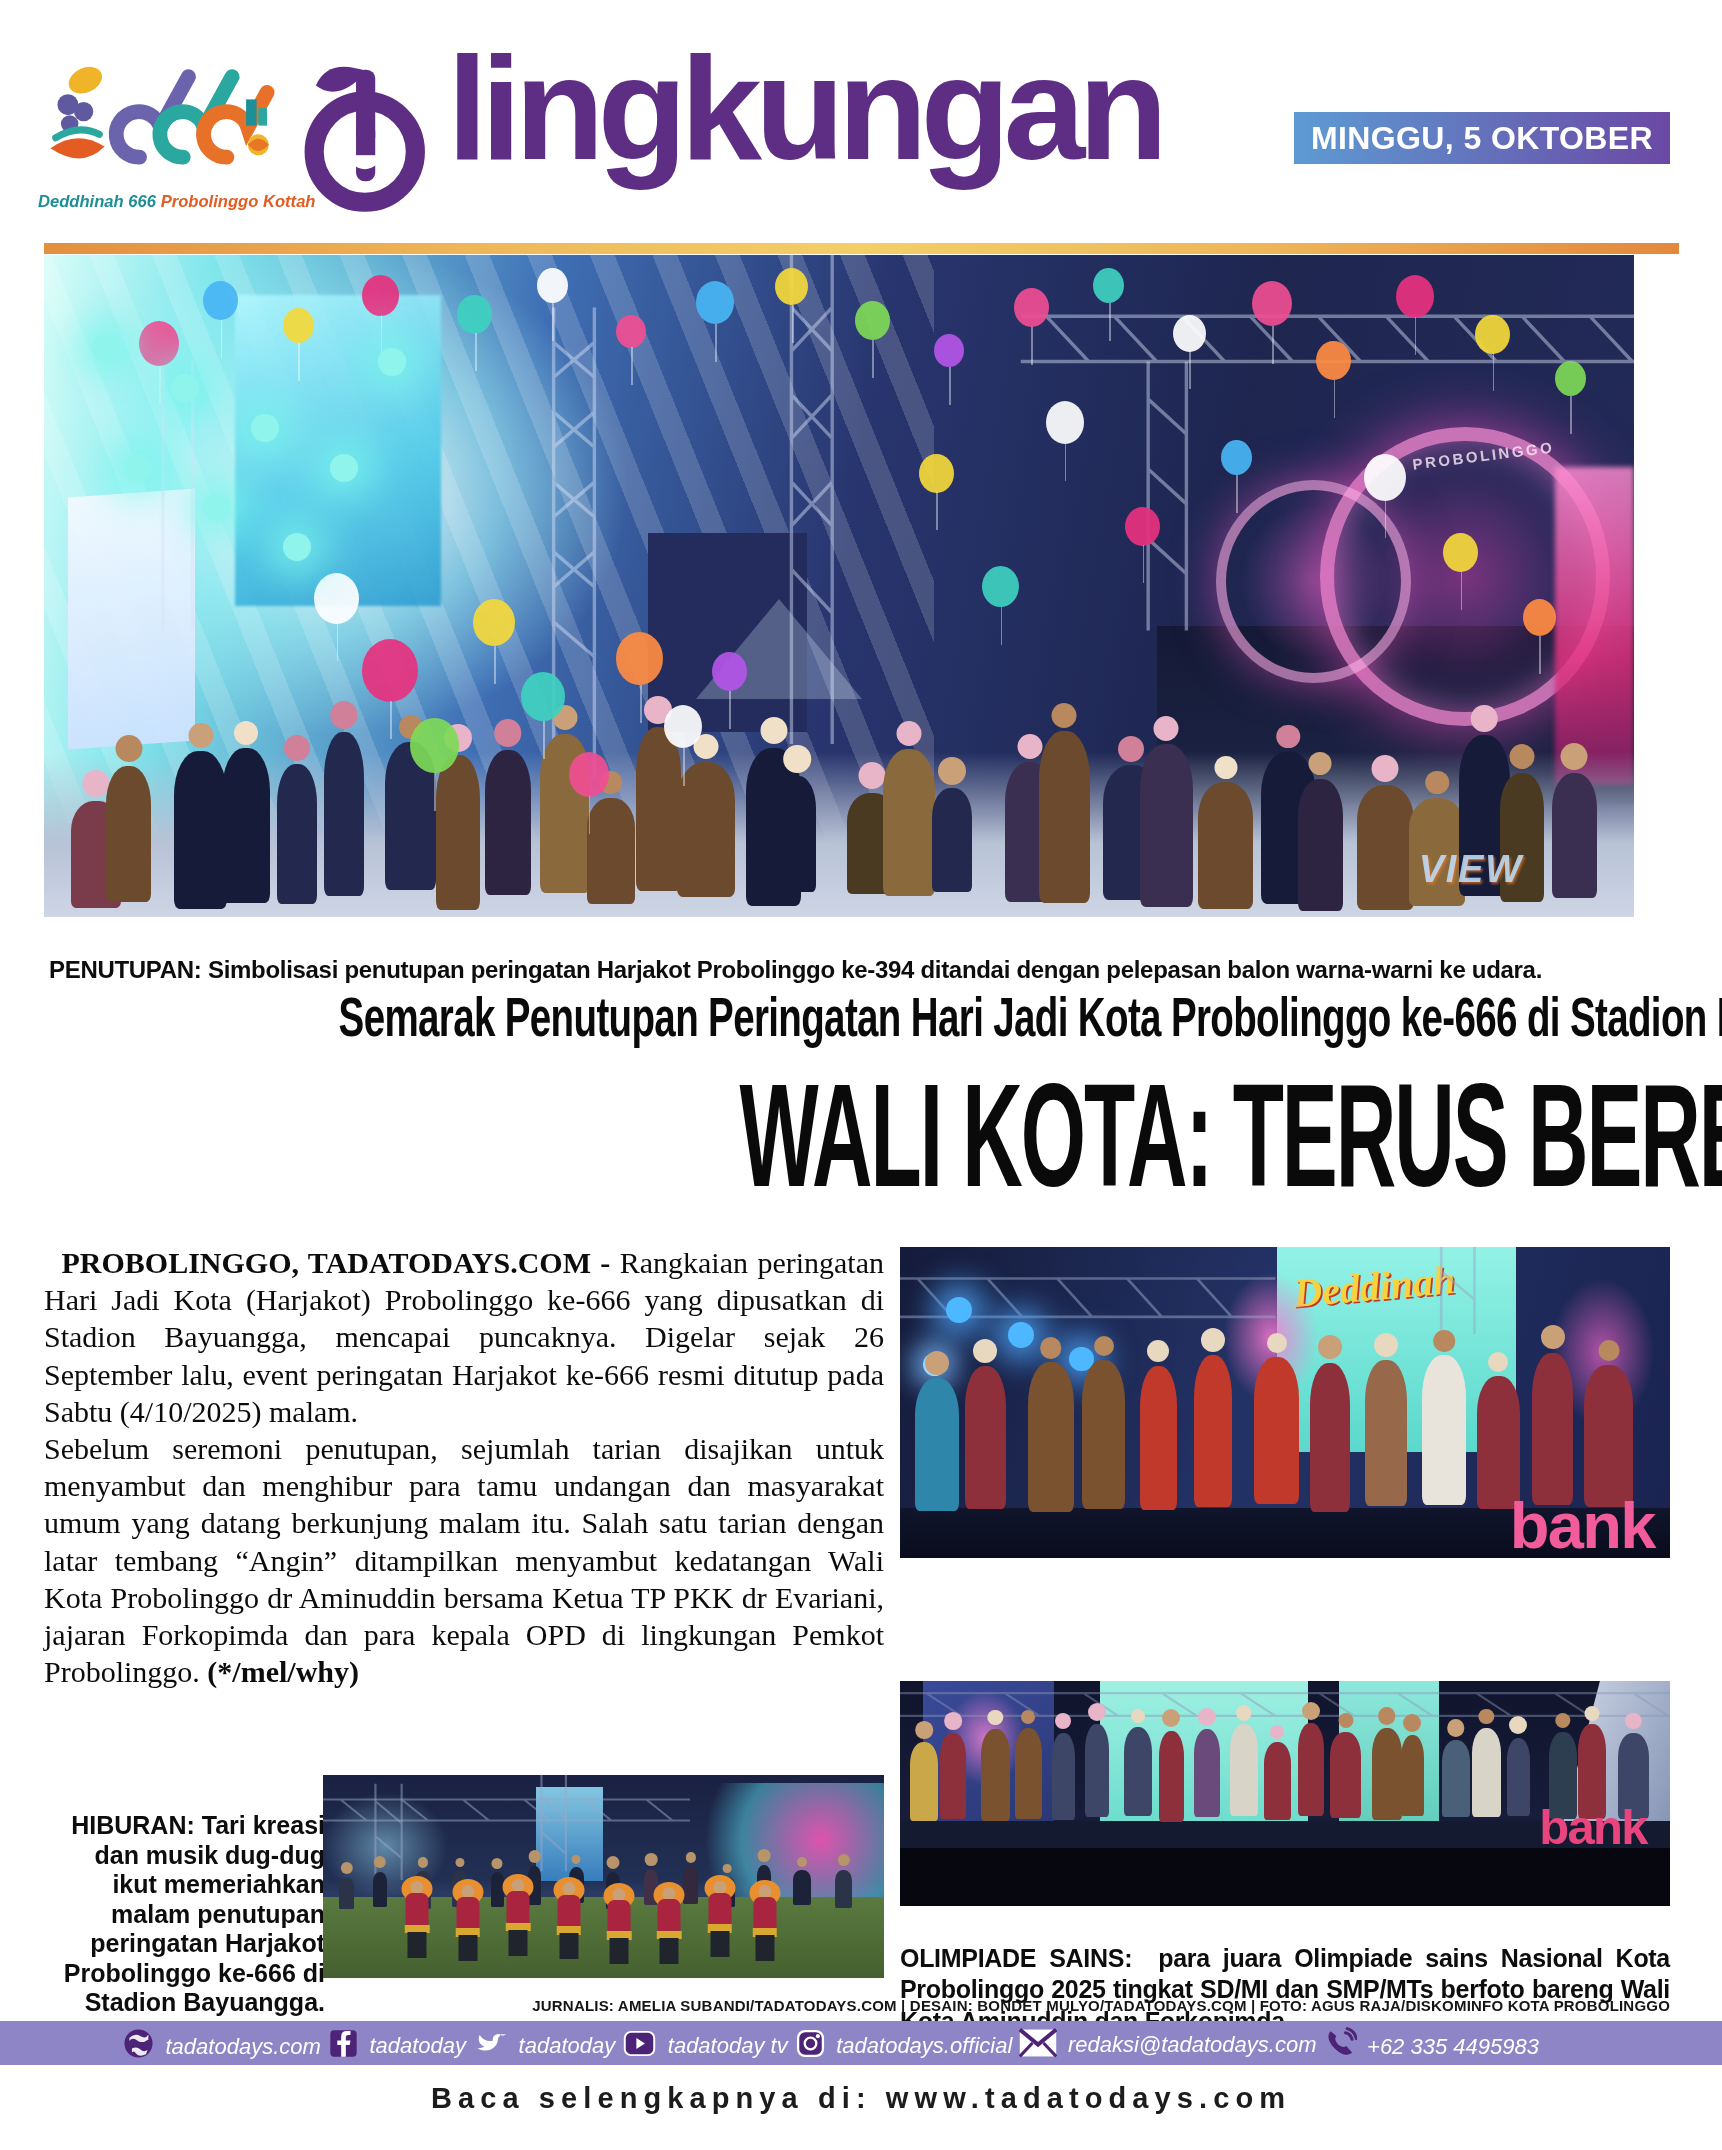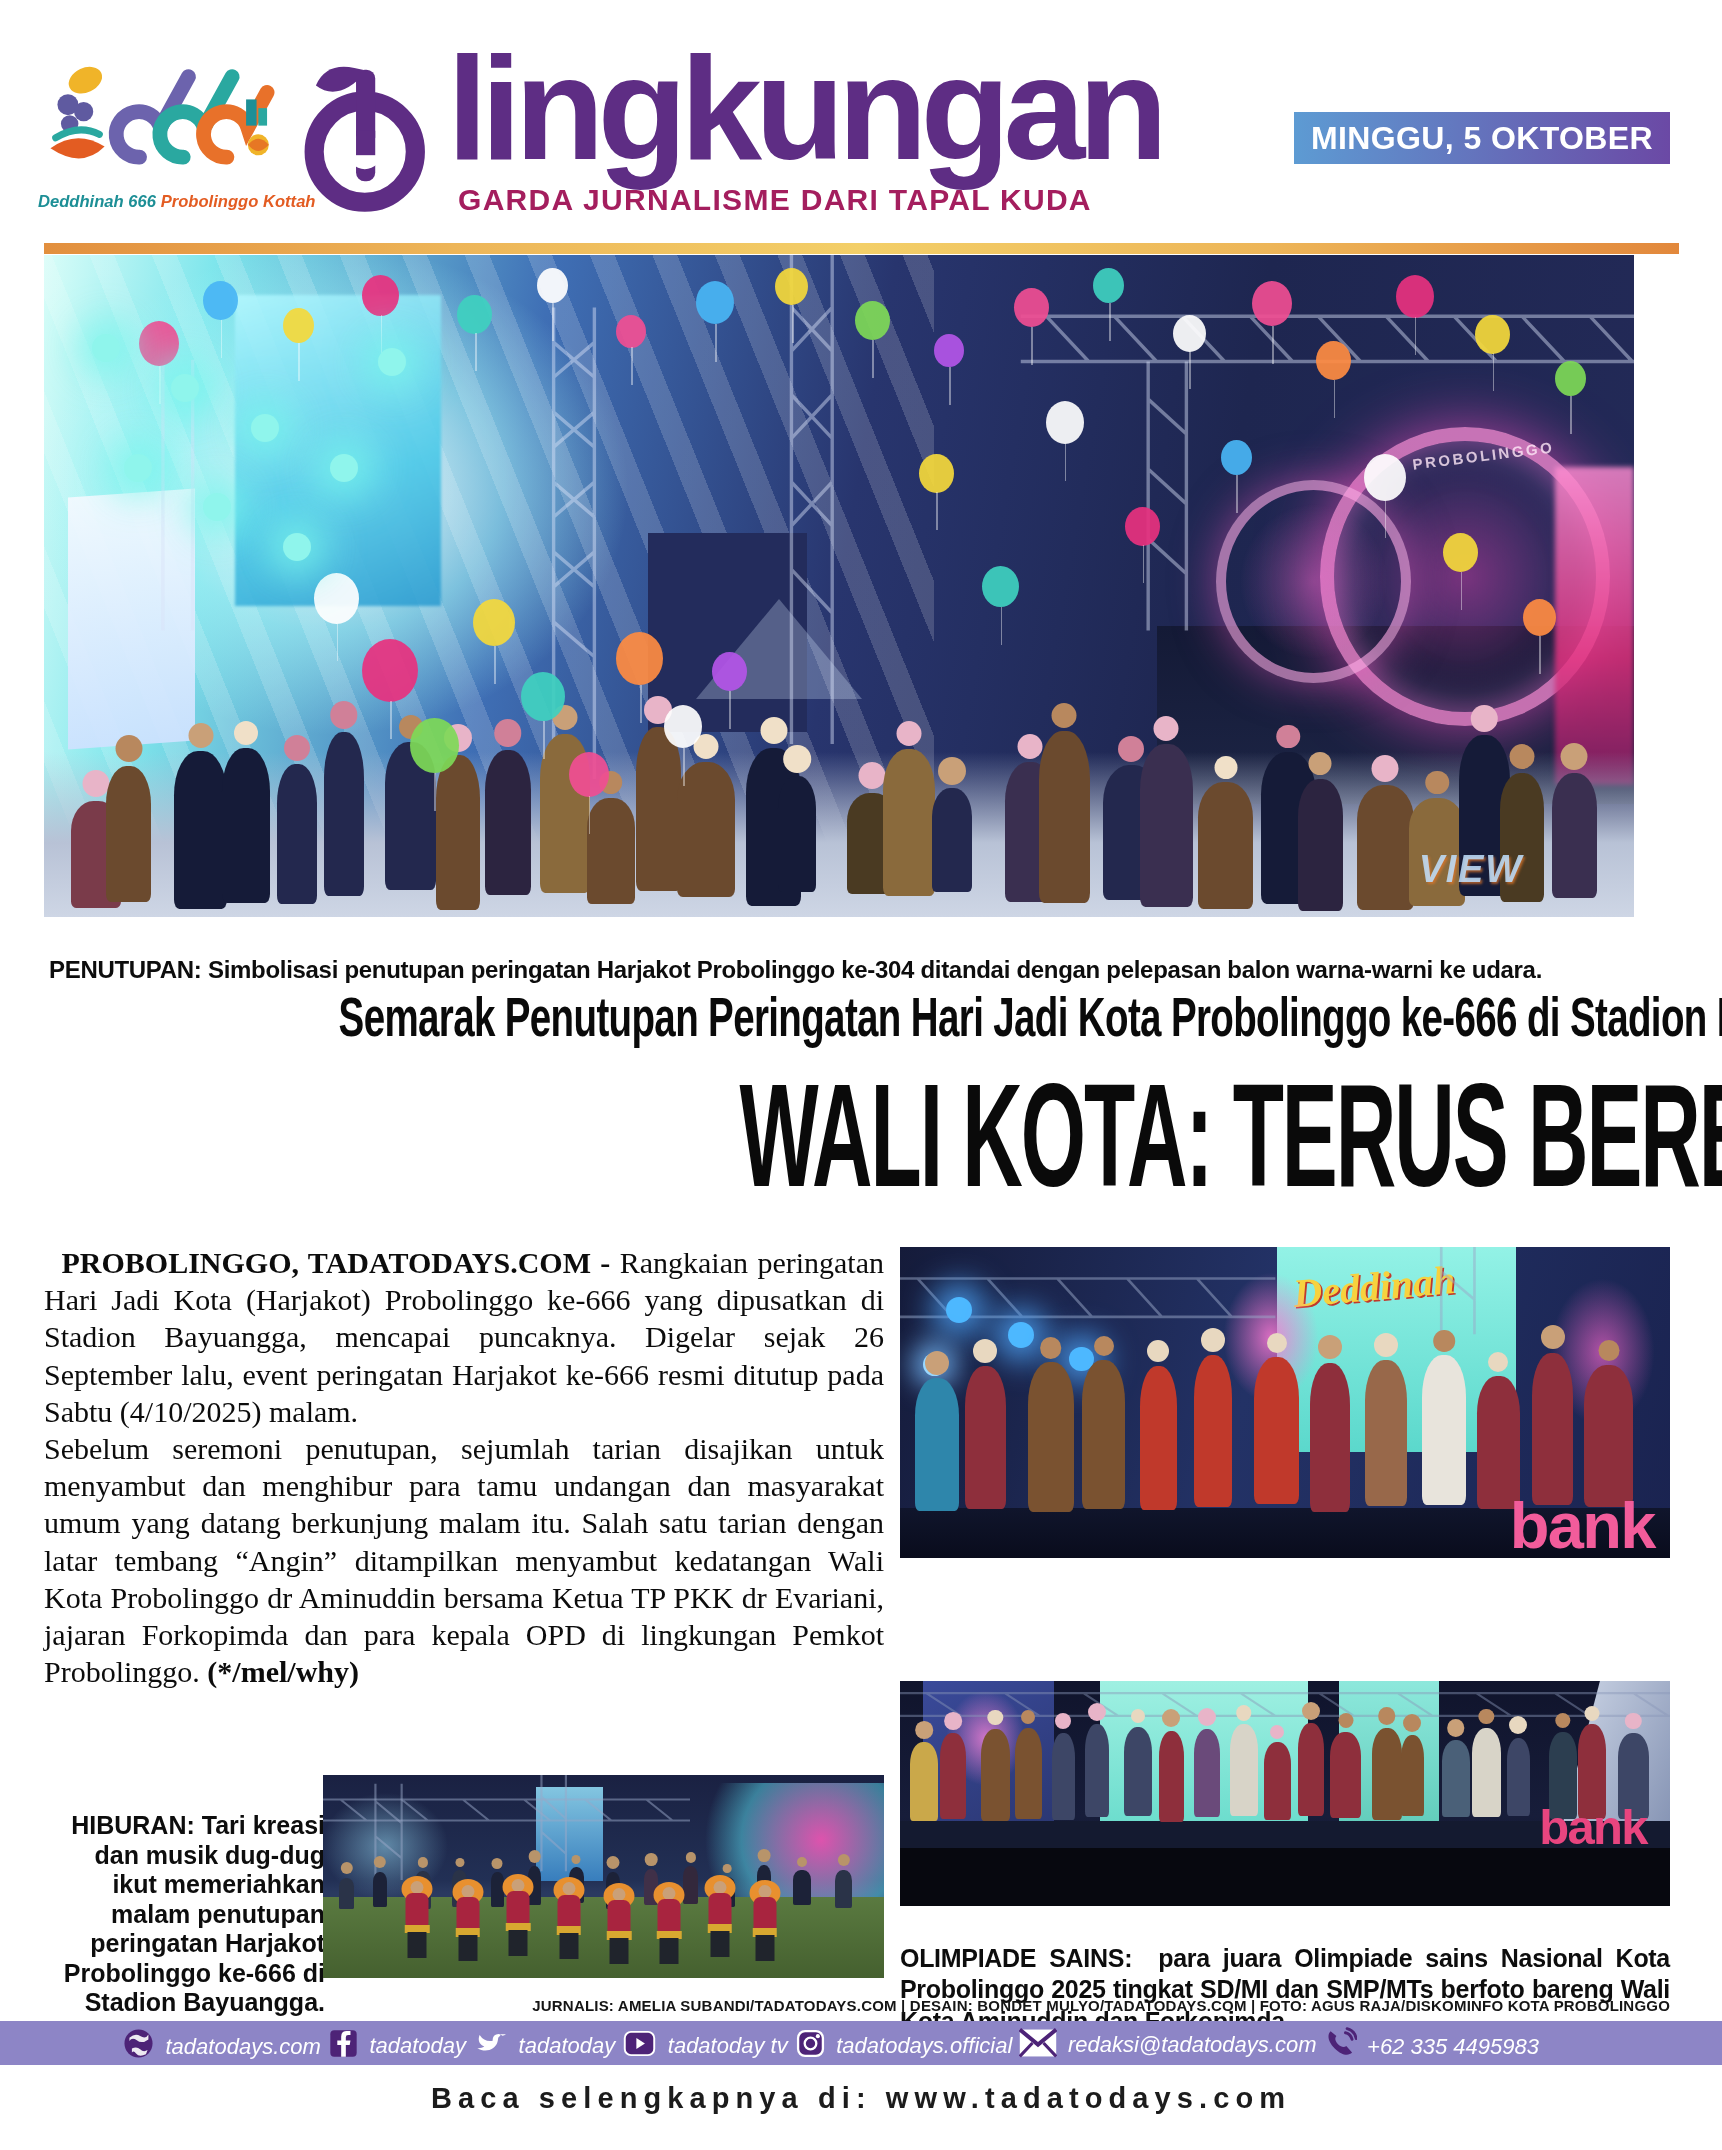--- a/index.html
+++ b/index.html
@@ -168,21 +168,20 @@
   <div class="brand-icon">
     <svg width="157" height="175" viewBox="0 0 180 200">
       <circle cx="88" cy="122" r="58" fill="none" stroke="#5e2d84" stroke-width="22"></circle>
       <rect x="78" y="28" width="22" height="128" rx="10" fill="#5e2d84"></rect>
       <path d="M90,30 q-44,-16 -58,16 q26,20 58,-16 z" fill="#5e2d84"></path>
       <circle cx="88" cy="122" r="20" fill="#ffffff"></circle>
       <rect x="78" y="98" width="22" height="28" fill="#5e2d84"></rect>
     </svg>
   </div>
   <div class="brand-text">lingkungan</div>
-  <div class="tagline">GARDA JURNALISME DARI TAPAL KUDA</div>
   <div class="date-badge">MINGGU, 5 OKTOBER 2025</div>
 
   <div class="orange-bar"></div>
 
   <div class="photo main-photo" id="mainPhoto">
     <div class="mp-glow"></div>
     <div class="mp-beams"></div>
     <div class="mp-screen1"></div>
     <div class="mp-screen2"></div>
     <div class="mp-screen3"></div>
@@ -336,21 +335,21 @@
   <div class="glow" style="left: 3%; top: 12%; width: 28px; height: 28px; background: rgb(143, 245, 236); box-shadow: rgba(120, 245, 235, 0.8) 0px 0px 37px 15.7px;"></div>
       <div class="glow" style="left: 8%; top: 18%; width: 28px; height: 28px; background: rgb(143, 245, 236); box-shadow: rgba(120, 245, 235, 0.8) 0px 0px 37px 15.7px;"></div>
       <div class="glow" style="left: 13%; top: 24%; width: 28px; height: 28px; background: rgb(143, 245, 236); box-shadow: rgba(120, 245, 235, 0.8) 0px 0px 37px 15.7px;"></div>
       <div class="glow" style="left: 18%; top: 30%; width: 28px; height: 28px; background: rgb(143, 245, 236); box-shadow: rgba(120, 245, 235, 0.8) 0px 0px 37px 15.7px;"></div>
       <div class="glow" style="left: 5%; top: 30%; width: 28px; height: 28px; background: rgb(143, 245, 236); box-shadow: rgba(120, 245, 235, 0.8) 0px 0px 37px 15.7px;"></div>
       <div class="glow" style="left: 10%; top: 36%; width: 28px; height: 28px; background: rgb(143, 245, 236); box-shadow: rgba(120, 245, 235, 0.8) 0px 0px 37px 15.7px;"></div>
       <div class="glow" style="left: 15%; top: 42%; width: 28px; height: 28px; background: rgb(143, 245, 236); box-shadow: rgba(120, 245, 235, 0.8) 0px 0px 37px 15.7px;"></div>
       <div class="glow" style="left: 21%; top: 14%; width: 28px; height: 28px; background: rgb(143, 245, 236); box-shadow: rgba(120, 245, 235, 0.8) 0px 0px 37px 15.7px;"></div>
     </div>
 
-  <p class="photo-caption main-caption"><span>PENUTUPAN:</span> <span style="font-weight:700">Simbolisasi penutupan peringatan Harjakot Probolinggo ke-304 ditandai dengan pelepasan balon warna-warni ke udara.</span></p>
+  <p class="photo-caption main-caption"><span>PENUTUPAN:</span> <span style="font-weight:700">Simbolisasi penutupan peringatan Harjakot Probolinggo ke-394 ditandai dengan pelepasan balon warna-warni ke udara.</span></p>
 
   <h2 class="kicker"><span>Semarak Penutupan Peringatan Hari Jadi Kota Probolinggo ke-666 di Stadion Bayuangga</span></h2>
   <h1 class="headline"><span>WALI KOTA: TERUS BERBENAH DAN BERINOVASI</span></h1>
 
   <div class="col-left">
     <p class="body-par first"><span class="lead-in">PROBOLINGGO, TADATODAYS.COM -</span> <span>Rangkaian peringatan Hari Jadi Kota (Harjakot) Probolinggo ke-666 yang dipusatkan di Stadion Bayuangga, mencapai puncaknya. Digelar sejak 26 September lalu, event peringatan Harjakot ke-666 resmi ditutup pada Sabtu (4/10/2025) malam.</span></p>
     <p class="body-par"><span>Sebelum seremoni penutupan, sejumlah tarian disajikan untuk menyambut dan menghibur para tamu undangan dan masyarakat umum yang datang berkunjung malam itu. Salah satu tarian dengan latar tembang “Angin” ditampilkan menyambut kedatangan Wali Kota Probolinggo dr Aminuddin bersama Ketua TP PKK dr Evariani, jajaran Forkopimda dan para kepala OPD di lingkungan Pemkot Probolinggo.</span> <span class="sign-off">(*/mel/why)</span></p>
 
     <p class="hiburan-caption"><span>HIBURAN:</span> <span>Tari kreasi dan musik dug-dug ikut memeriahkan malam penutupan peringatan Harjakot Probolinggo ke-666 di Stadion Bayuangga.</span></p>
 

